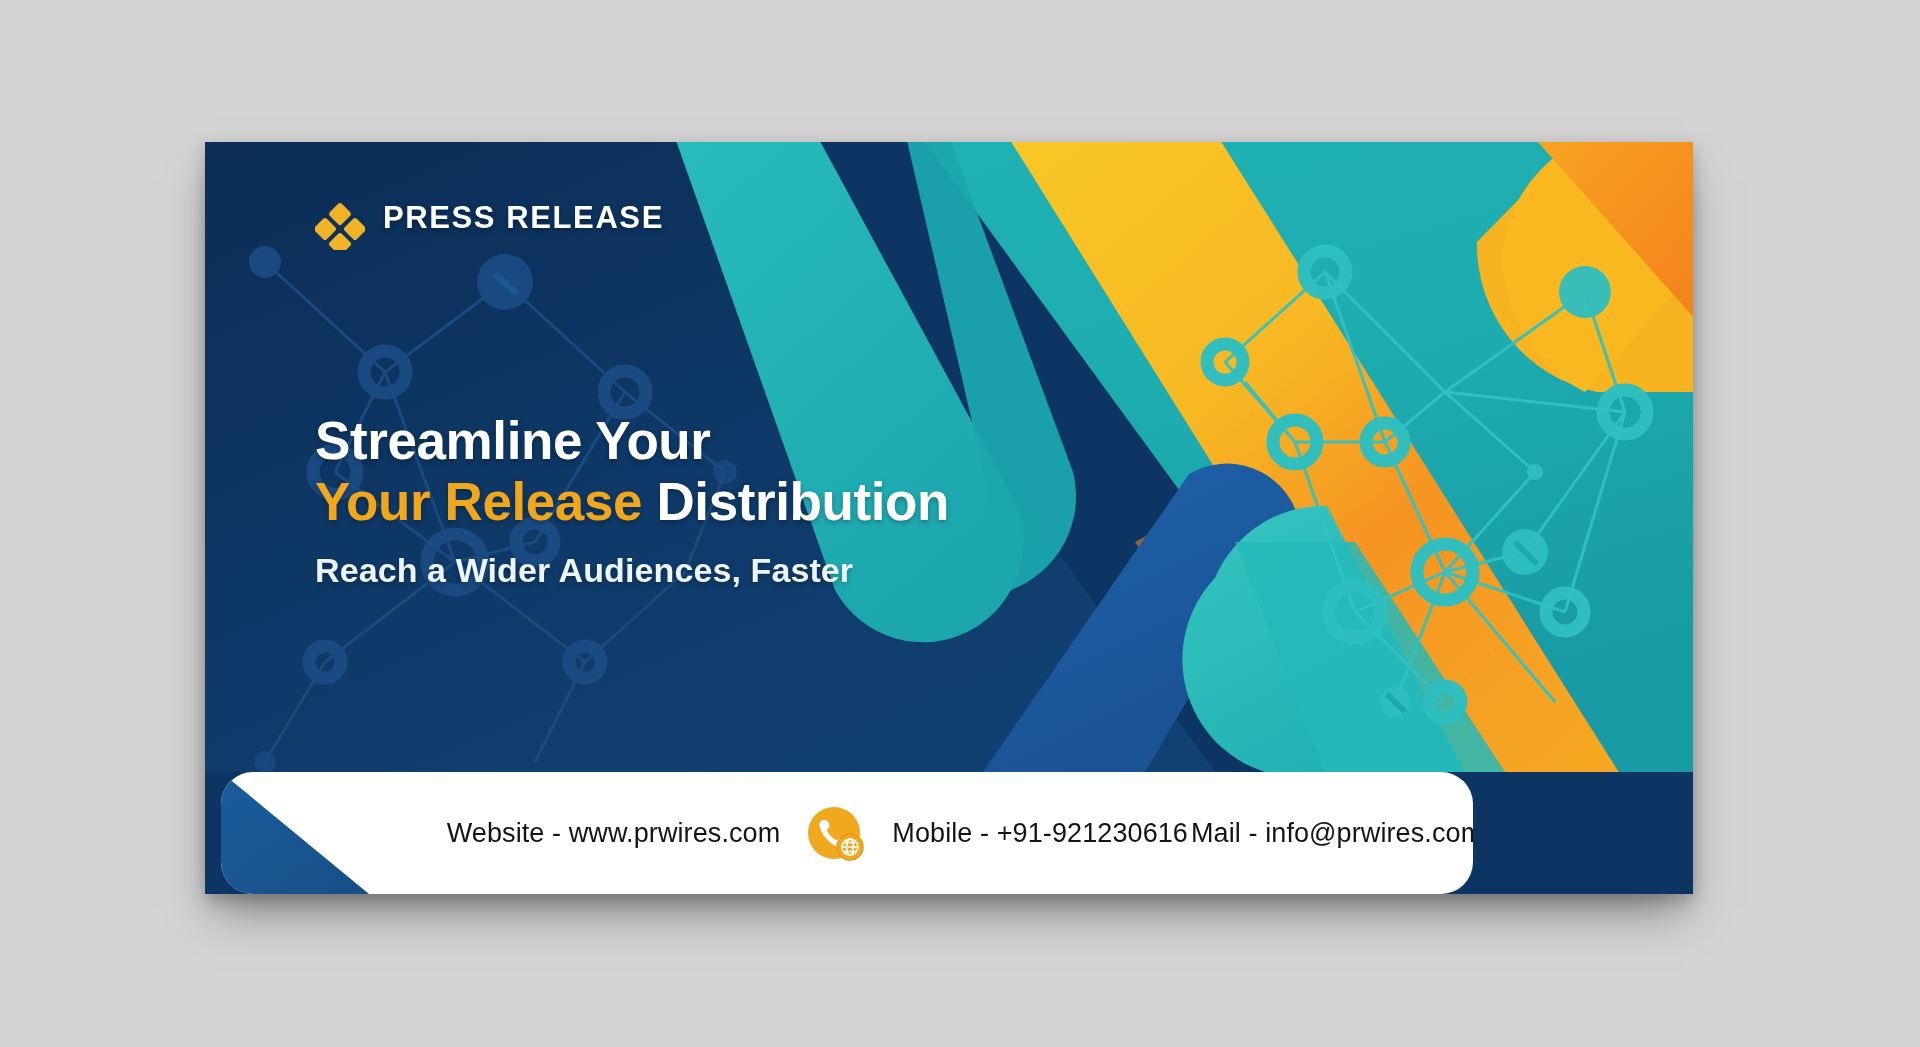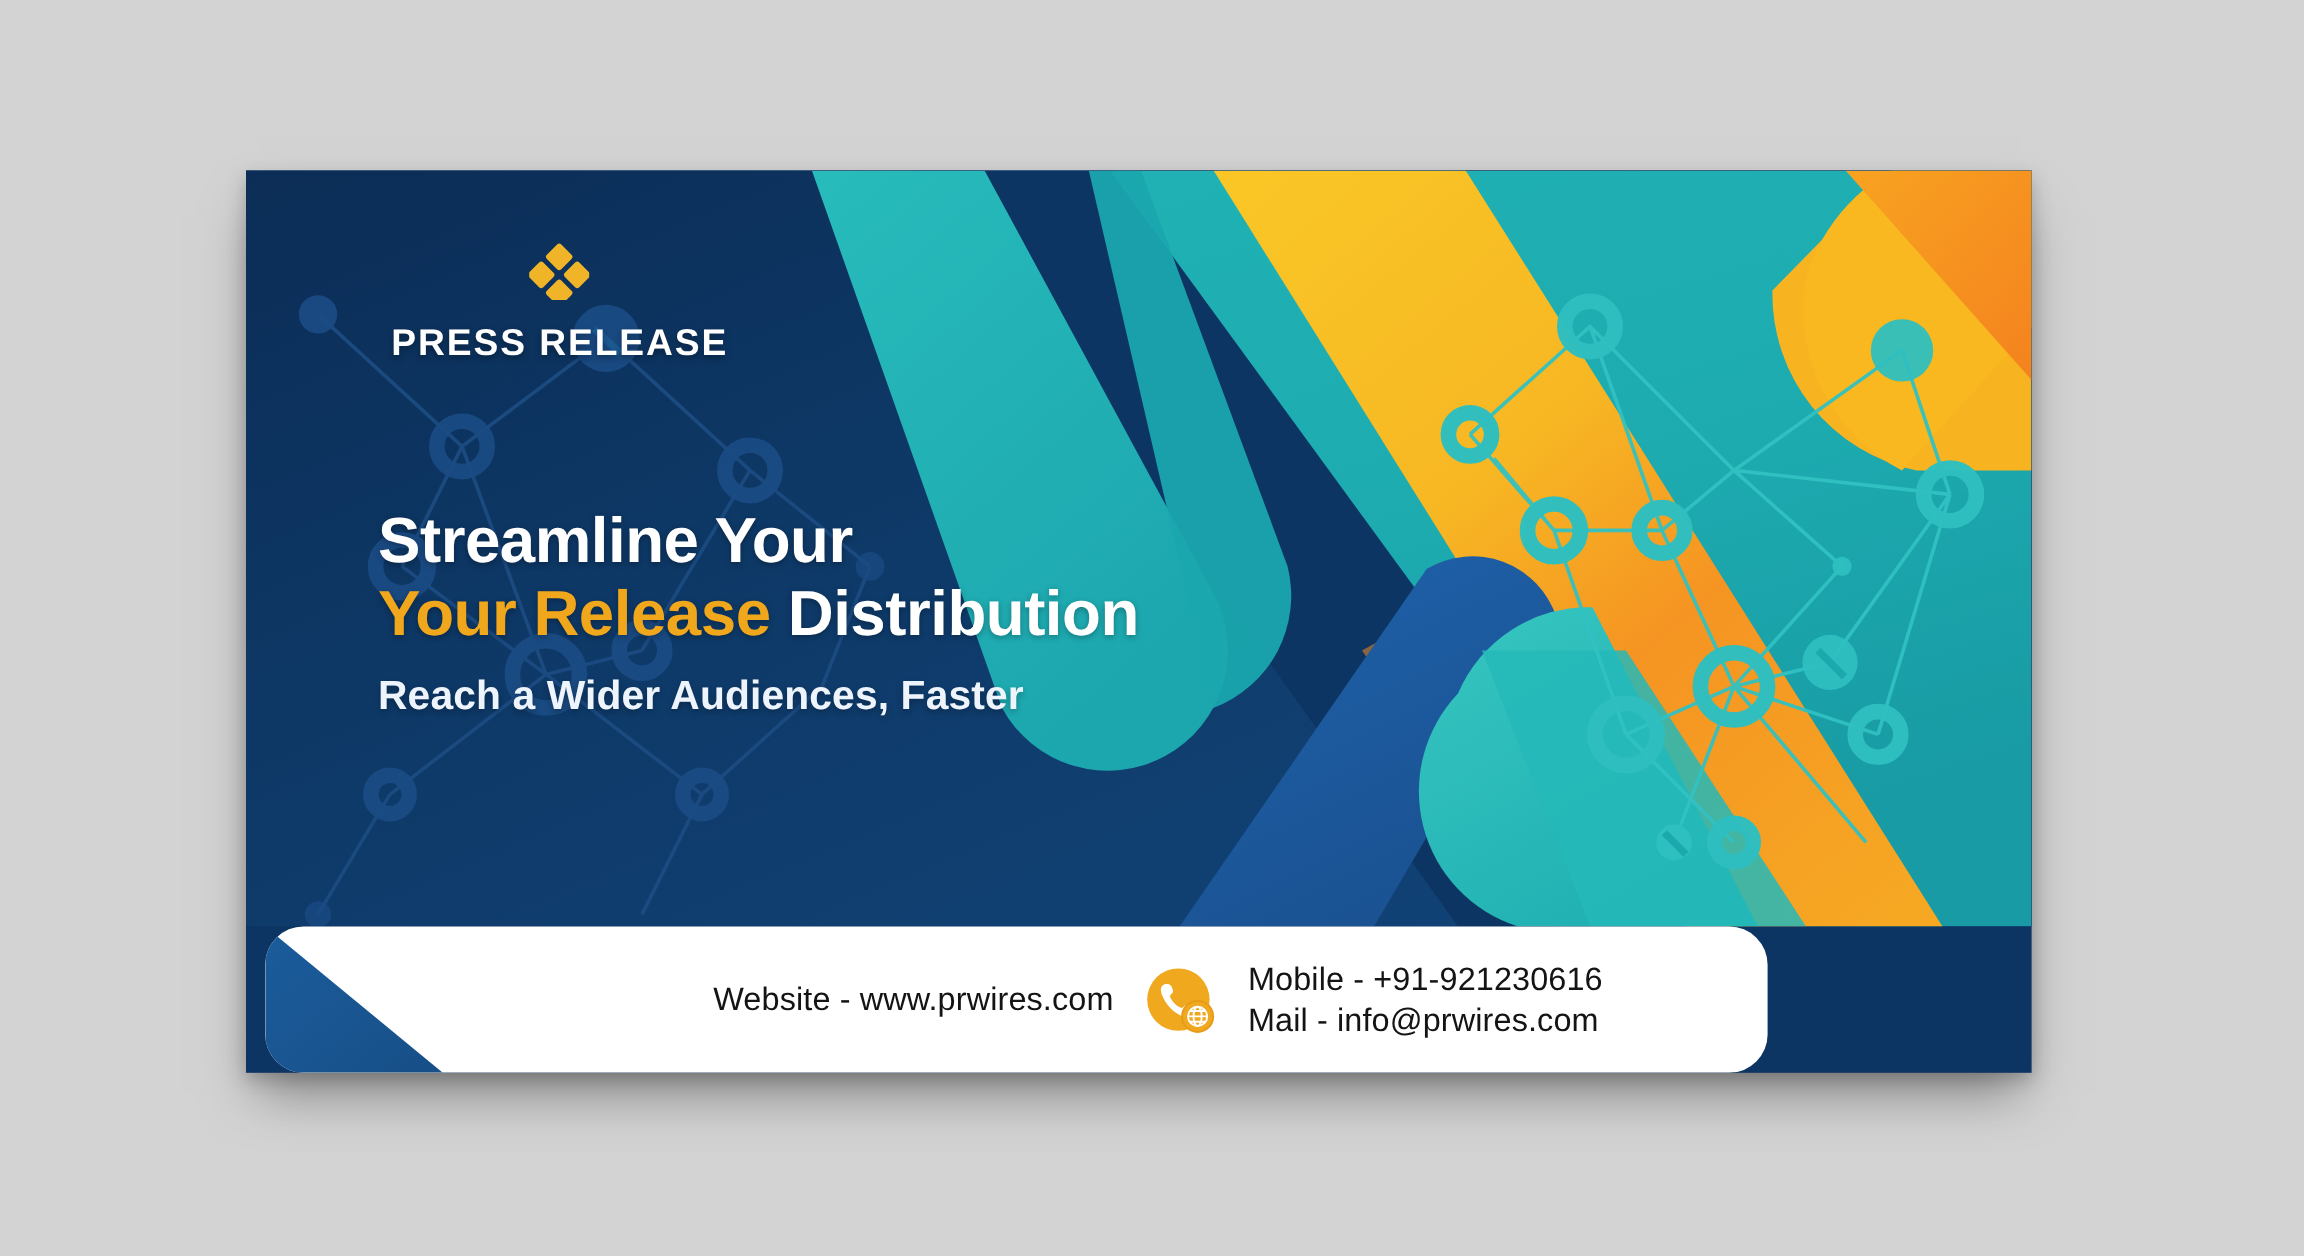--- a/index.html
+++ b/index.html
@@ -42,21 +42,21 @@
     overflow: hidden;
     background: linear-gradient(118deg, #0b2d56 0%, #0d3764 42%, #124277 72%, #10406f 100%);
   }
   #hero svg, #footer svg { display: block; }
   .art { position: absolute; left: 0; top: 0; }
 
   
   #copy {
     position: absolute;
     left: 110px;
-    top: 278px;
+    top: 268px;
     width: 880px;
     z-index: 6;
   }
   .headline {
     margin: 0;
     color: #ffffff;
     font-weight: bold;
     font-size: 53px;
     line-height: 1.16;
     letter-spacing: -0.4px;
@@ -70,27 +70,26 @@
     font-weight: bold;
     font-size: 34px;
     letter-spacing: 0.1px;
     text-shadow: 0 2px 5px rgba(0,0,0,0.28);
     white-space: nowrap;
   }
 
   
   #brand {
     position: absolute;
-    left: 121px;
+    left: 110px;
     top: 58px;
     display: flex;
-    align-items: center;
+    align-items: flex-start;
     gap: 18px;
     z-index: 6;
-    flex-direction: column;
   }
   #brand-name {
     color: #ffffff;
     font-size: 31px;
     font-weight: bold;
     letter-spacing: 1.6px;
     text-shadow: 0 2px 5px rgba(0,0,0,0.35);
   }
 
   
@@ -116,21 +115,21 @@
     z-index: 4;
   }
   #website-text {
     color: #141414;
     font-size: 27px;
     letter-spacing: 0.1px;
     white-space: nowrap;
   }
   #contact-block {
     display: flex;
-    flex-direction: column;
+    flex-direction: row;
     justify-content: center;
     gap: 3px;
   }
   #contact-block span {
     color: #141414;
     font-size: 27px;
     letter-spacing: 0.1px;
     white-space: nowrap;
   }
   #phone-badge { flex: 0 0 auto; }

